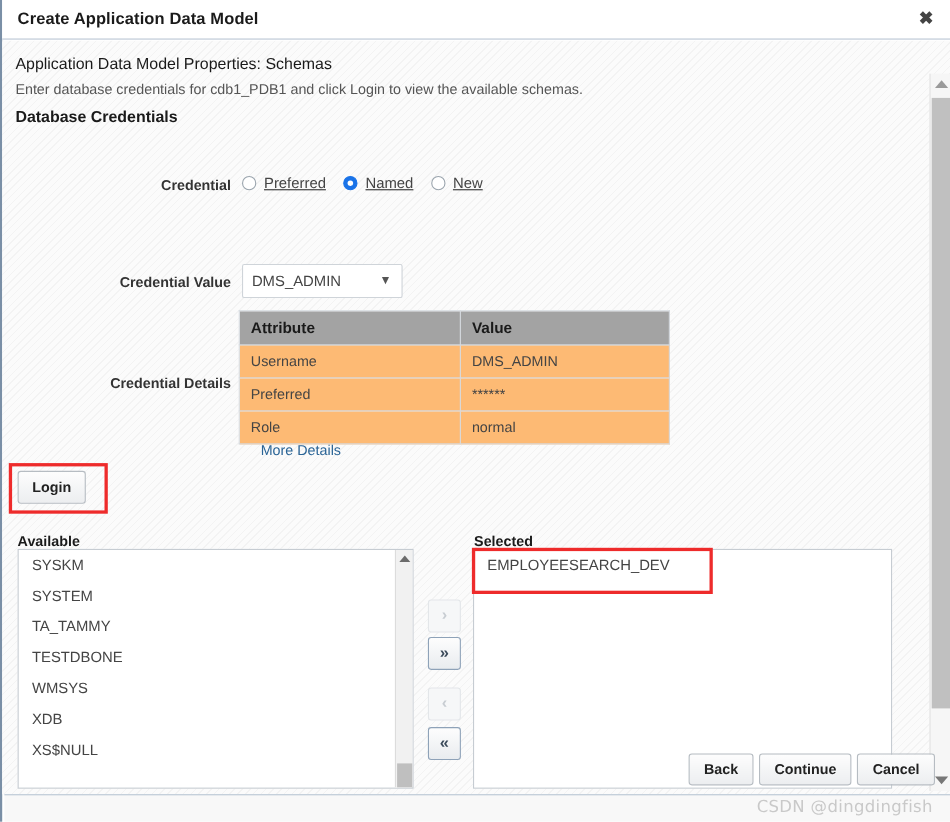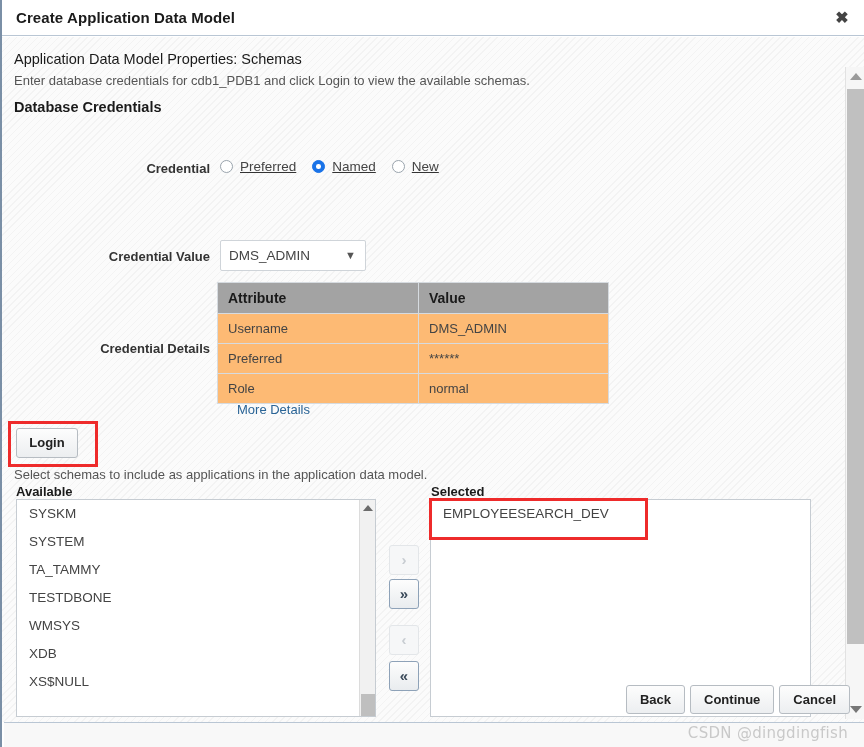--- a/index.html
+++ b/index.html
@@ -442,21 +442,20 @@
           <td class="c1">Role</td>
           <td>normal</td>
         </tr>
       </tbody>
     </table>
     <div class="more-details">More Details</div>
 
     <div class="btn login-btn">Login</div>
     <div class="highlight-box" id="hl-login"></div>
 
-    <div class="select-help">Select schemas to include as applications in the application data model.</div>
     <div class="list-label" id="lbl-available">Available</div>
     <div class="list-label" id="lbl-selected">Selected</div>
 
     <div class="listbox" id="list-selected">
       <div class="list-item">EMPLOYEESEARCH_DEV</div>
     </div>
 
     <div class="listbox" id="list-available">
       <div class="list-item">SYSKM</div>
       <div class="list-item">SYSTEM</div>

